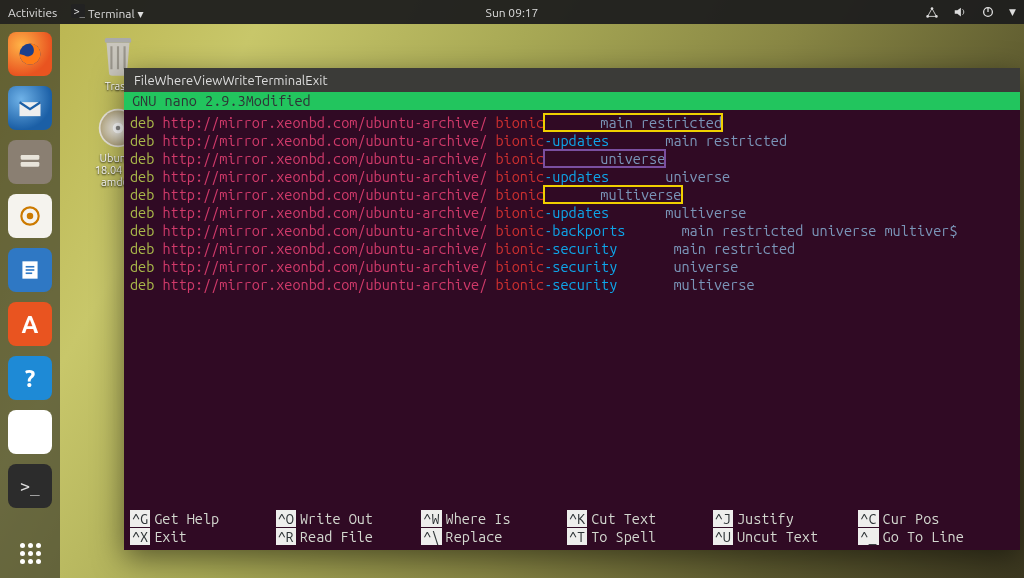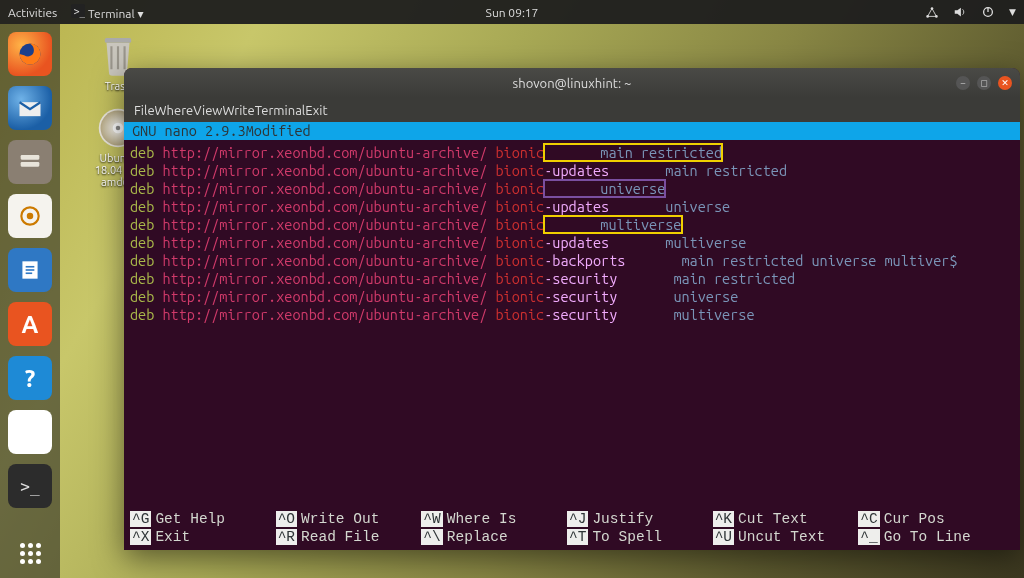--- a/index.html
+++ b/index.html
@@ -49,33 +49,33 @@
     height:30px; background:linear-gradient(#4a4a46,#3b3b38);
     border-radius:8px 8px 0 0; display:flex; align-items:center;
     color:#ddd; font-size:13px; position:relative;
   }
   .titlebar .title { position:absolute; left:50%; transform:translateX(-50%); }
   .winbtns { position:absolute; right:8px; display:flex; gap:7px; }
   .winbtn { width:14px; height:14px; border-radius:50%; background:#555; display:flex; align-items:center; justify-content:center; font-size:9px; color:#ccc;}
   .winbtn.close { background:#e95420; color:#fff; }
   .menubar { height:24px; background:#3b3b38; color:#ddd; font-size:13px; display:flex; align-items:center; padding:0 10px;}
   .term-body { flex:1; background:#300a24; font-family:"Ubuntu Mono","DejaVu Sans Mono",monospace; font-size:14.5px; line-height:18px; color:#d3d7cf; position:relative; }
-  .nano-header { background:#0ea5e9; color:#2e3436; display:flex; padding:0 8px; height:18px; align-items:center; }
+  .nano-header { background:#22c55e; color:#2e3436; display:flex; padding:0 8px; height:18px; align-items:center; }
   .nano-header .nh-left { flex:0 0 auto; }
   .nano-header .nh-mid { flex:1; text-align:center; }
   .nano-header .nh-right { flex:0 0 auto; }
   .file-lines { padding:4px 6px 0 6px; white-space:pre; }
   .t-deb { color:#a9b84a; }
   .t-url { color:#d03a6a; }
   .t-suite { color:#cc2f2f; }
-  .t-updates { color:#f0abfc; }
+  .t-updates { color:#0ea5e9; }
   .t-comp  { color:#7a95b8;padding-left:48px; }
   .hl-y { outline:2px solid #f0d000; outline-offset:-1px; }
   .hl-p { outline:2px solid #7a4fa0; outline-offset:-1px; }
-  .nano-footer { position:absolute; bottom:0; left:0; right:10px; padding:0 6px 4px 6px;font-family:Liberation Mono, monospace; }
+  .nano-footer { position:absolute; bottom:0; left:0; right:10px; padding:0 6px 4px 6px; }
   .nano-footer .row { display:grid; grid-template-columns:repeat(6,1fr); }
   .nano-footer .cell { white-space:pre; }
   .nano-footer .key { background:#eeeeec; color:#2e3436; padding:0 2px; margin-right:4px;}
   
   .bg-ff { background: radial-gradient(circle at 30% 30%, #ffb347, #e95420 70%); }
   .bg-tb { background: radial-gradient(circle at 30% 30%, #6fb2e8, #1b5fa6 70%); }
   .bg-files { background:#8a7f72; }
   .bg-rb { background:#f5f3ee; color:#cc7a00; }
   .bg-writer { background:#2f78c4; }
   .bg-sw { background:#e95420; }
@@ -206,50 +206,42 @@
           </defs>
         </svg>
       </div>
     <span>Ubuntu</span><br>
     <span>18.04 LTS</span><br>
     <span>amd64</span>
   </div>
 </div>
 
 <div class="termwin">
-  <div class="titlebar">
-    <span class="title">shovon@linuxhint: ~</span>
-    <div class="winbtns">
-      <div class="winbtn">–</div>
-      <div class="winbtn">◻</div>
-      <div class="winbtn close">✕</div>
-    </div>
-  </div>
   <div class="menubar">
     <span>File</span>
     <span>Where</span>
     <span>View</span>
     <span>Write</span>
     <span>Terminal</span>
     <span>Exit</span>
   </div>
   <div class="term-body">
     <div class="nano-header">
       <span class="nh-left">  GNU nano 2.9.3</span>
       <span class="nh-right">Modified</span>
     </div>
     <div class="file-lines" id="file-lines"><div><span class="t-deb">deb</span> <span class="t-url">http://mirror.xeonbd.com/ubuntu-archive/</span> <span class="t-suite">bionic</span><span class="t-comp hl-y"> main restricted</span></div><div><span class="t-deb">deb</span> <span class="t-url">http://mirror.xeonbd.com/ubuntu-archive/</span> <span class="t-suite">bionic</span><span class="t-updates">-updates</span><span class="t-comp"> main restricted</span></div><div><span class="t-deb">deb</span> <span class="t-url">http://mirror.xeonbd.com/ubuntu-archive/</span> <span class="t-suite">bionic</span><span class="t-comp hl-p"> universe</span></div><div><span class="t-deb">deb</span> <span class="t-url">http://mirror.xeonbd.com/ubuntu-archive/</span> <span class="t-suite">bionic</span><span class="t-updates">-updates</span><span class="t-comp"> universe</span></div><div><span class="t-deb">deb</span> <span class="t-url">http://mirror.xeonbd.com/ubuntu-archive/</span> <span class="t-suite">bionic</span><span class="t-comp hl-y"> multiverse</span></div><div><span class="t-deb">deb</span> <span class="t-url">http://mirror.xeonbd.com/ubuntu-archive/</span> <span class="t-suite">bionic</span><span class="t-updates">-updates</span><span class="t-comp"> multiverse</span></div><div><span class="t-deb">deb</span> <span class="t-url">http://mirror.xeonbd.com/ubuntu-archive/</span> <span class="t-suite">bionic</span><span class="t-updates">-backports</span><span class="t-comp"> main restricted universe multiver$</span></div><div><span class="t-deb">deb</span> <span class="t-url">http://mirror.xeonbd.com/ubuntu-archive/</span> <span class="t-suite">bionic</span><span class="t-updates">-security</span><span class="t-comp"> main restricted</span></div><div><span class="t-deb">deb</span> <span class="t-url">http://mirror.xeonbd.com/ubuntu-archive/</span> <span class="t-suite">bionic</span><span class="t-updates">-security</span><span class="t-comp"> universe</span></div><div><span class="t-deb">deb</span> <span class="t-url">http://mirror.xeonbd.com/ubuntu-archive/</span> <span class="t-suite">bionic</span><span class="t-updates">-security</span><span class="t-comp"> multiverse</span></div></div>
 
     <div class="nano-footer">
       <div class="row" id="foot-row1">
           <div class="cell"><span class="key">^G</span>Get Help</div>
           <div class="cell"><span class="key">^O</span>Write Out</div>
           <div class="cell"><span class="key">^W</span>Where Is</div>
+          <div class="cell"><span class="key">^K</span>Cut Text</div>
           <div class="cell"><span class="key">^J</span>Justify</div>
-          <div class="cell"><span class="key">^K</span>Cut Text</div>
           <div class="cell"><span class="key">^C</span>Cur Pos</div>
         </div>
       <div class="row" id="foot-row2">
           <div class="cell"><span class="key">^X</span>Exit</div>
           <div class="cell"><span class="key">^R</span>Read File</div>
           <div class="cell"><span class="key">^\</span>Replace</div>
           <div class="cell"><span class="key">^T</span>To Spell</div>
           <div class="cell"><span class="key">^U</span>Uncut Text</div>
           <div class="cell"><span class="key">^_</span>Go To Line</div>
         </div>

